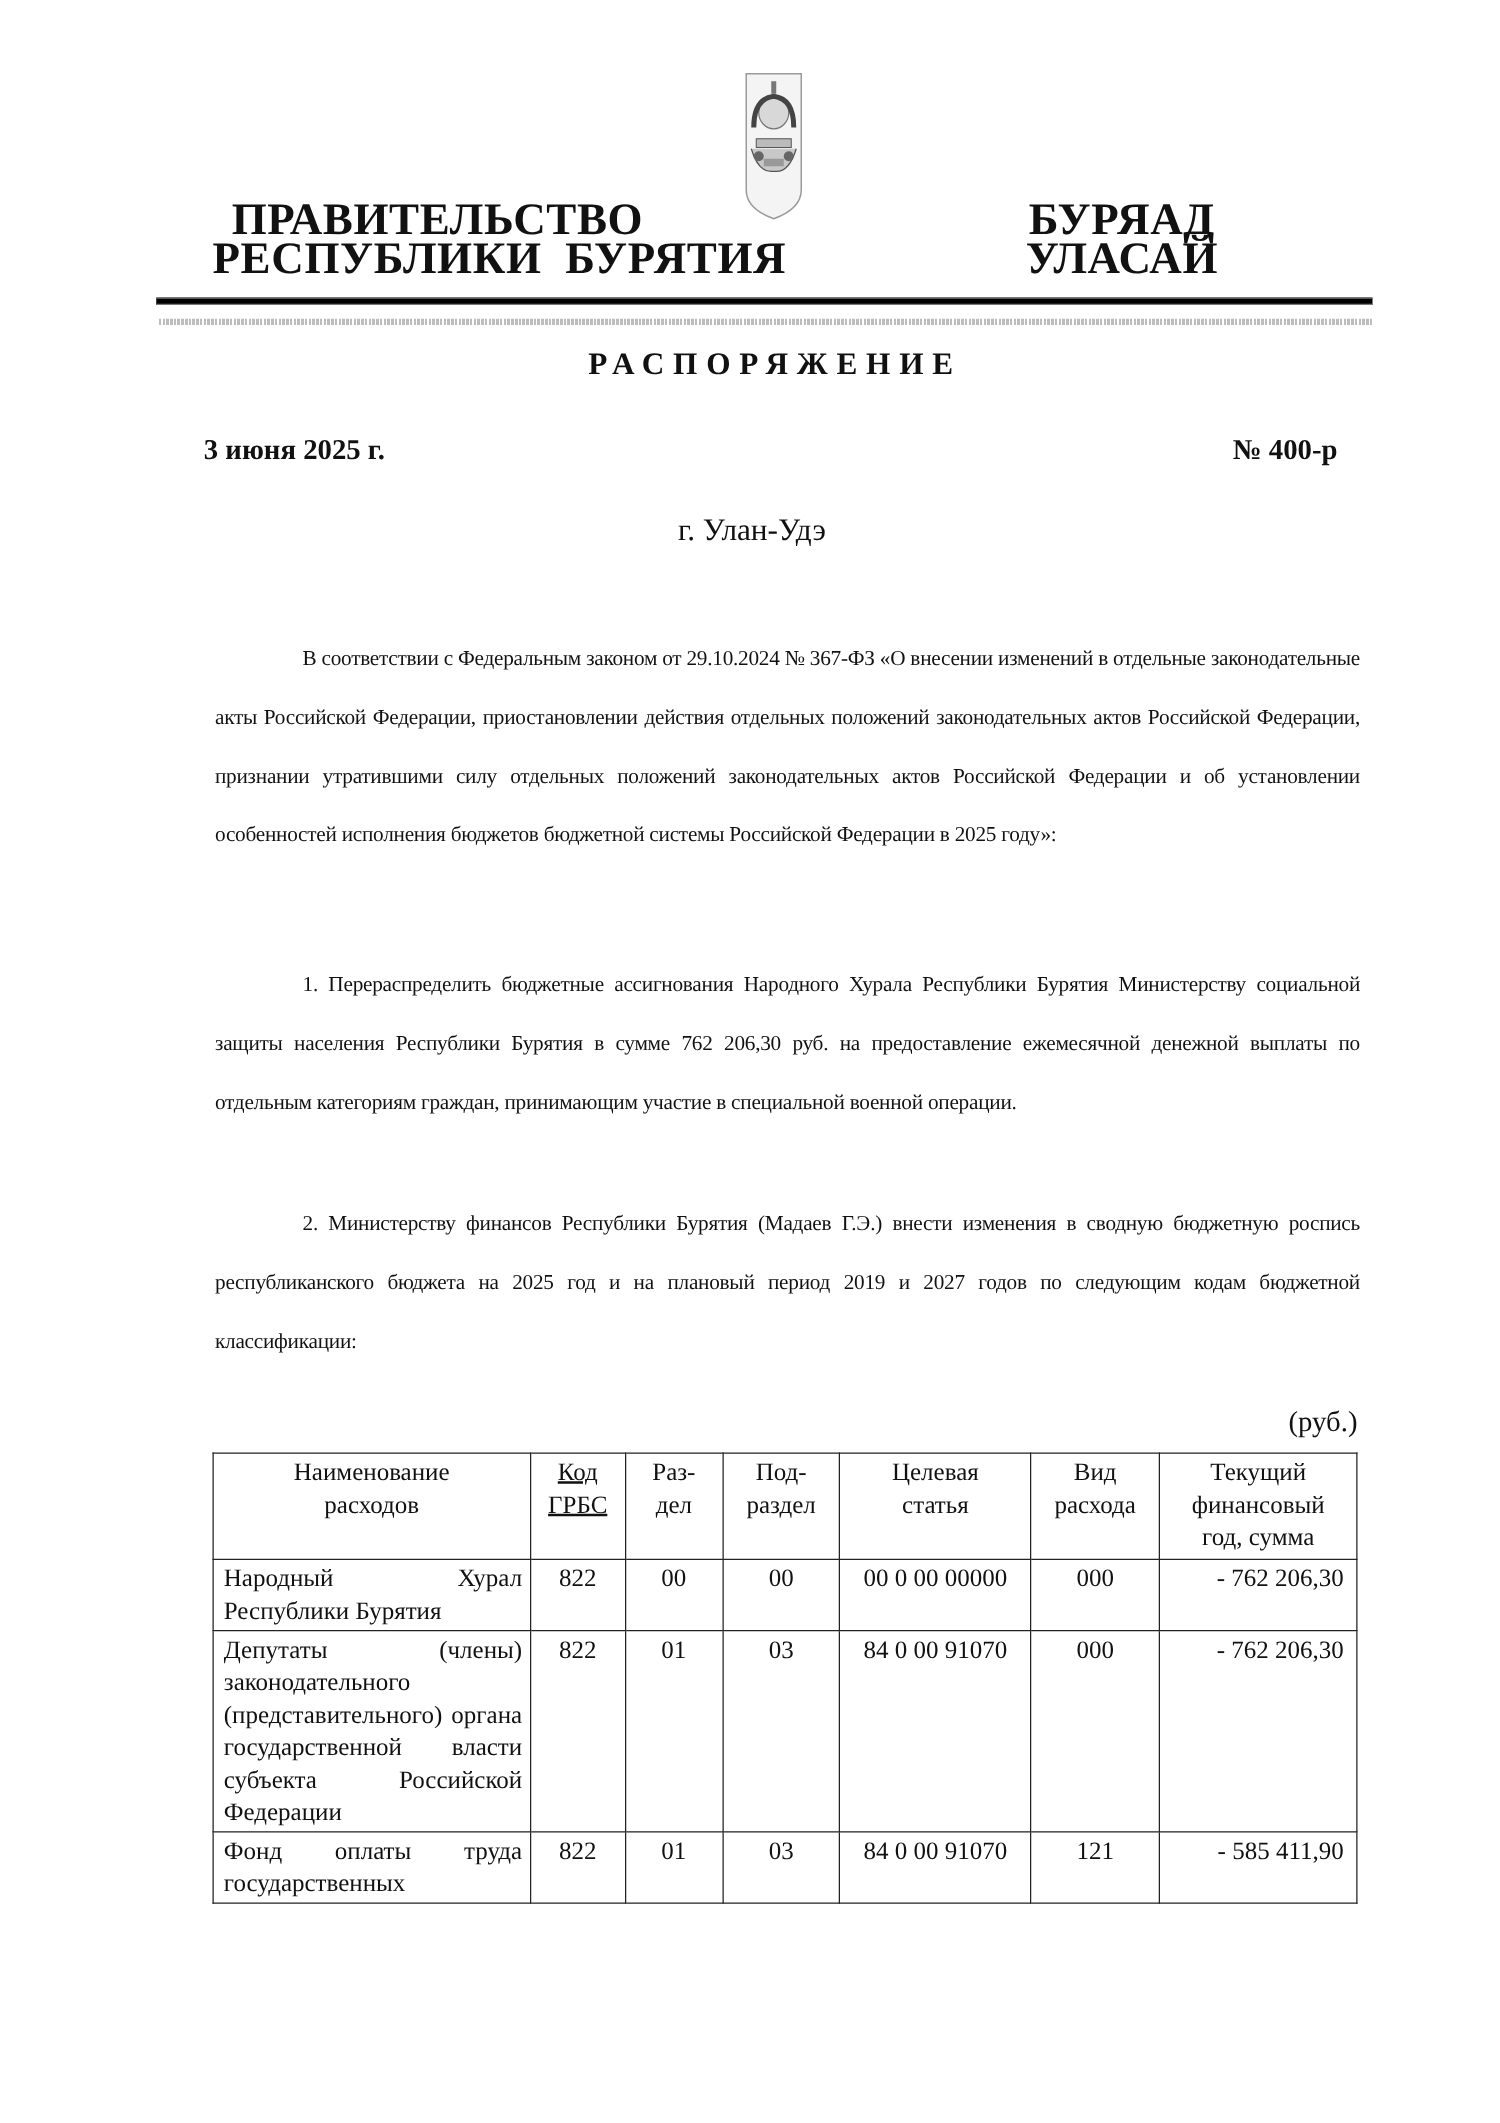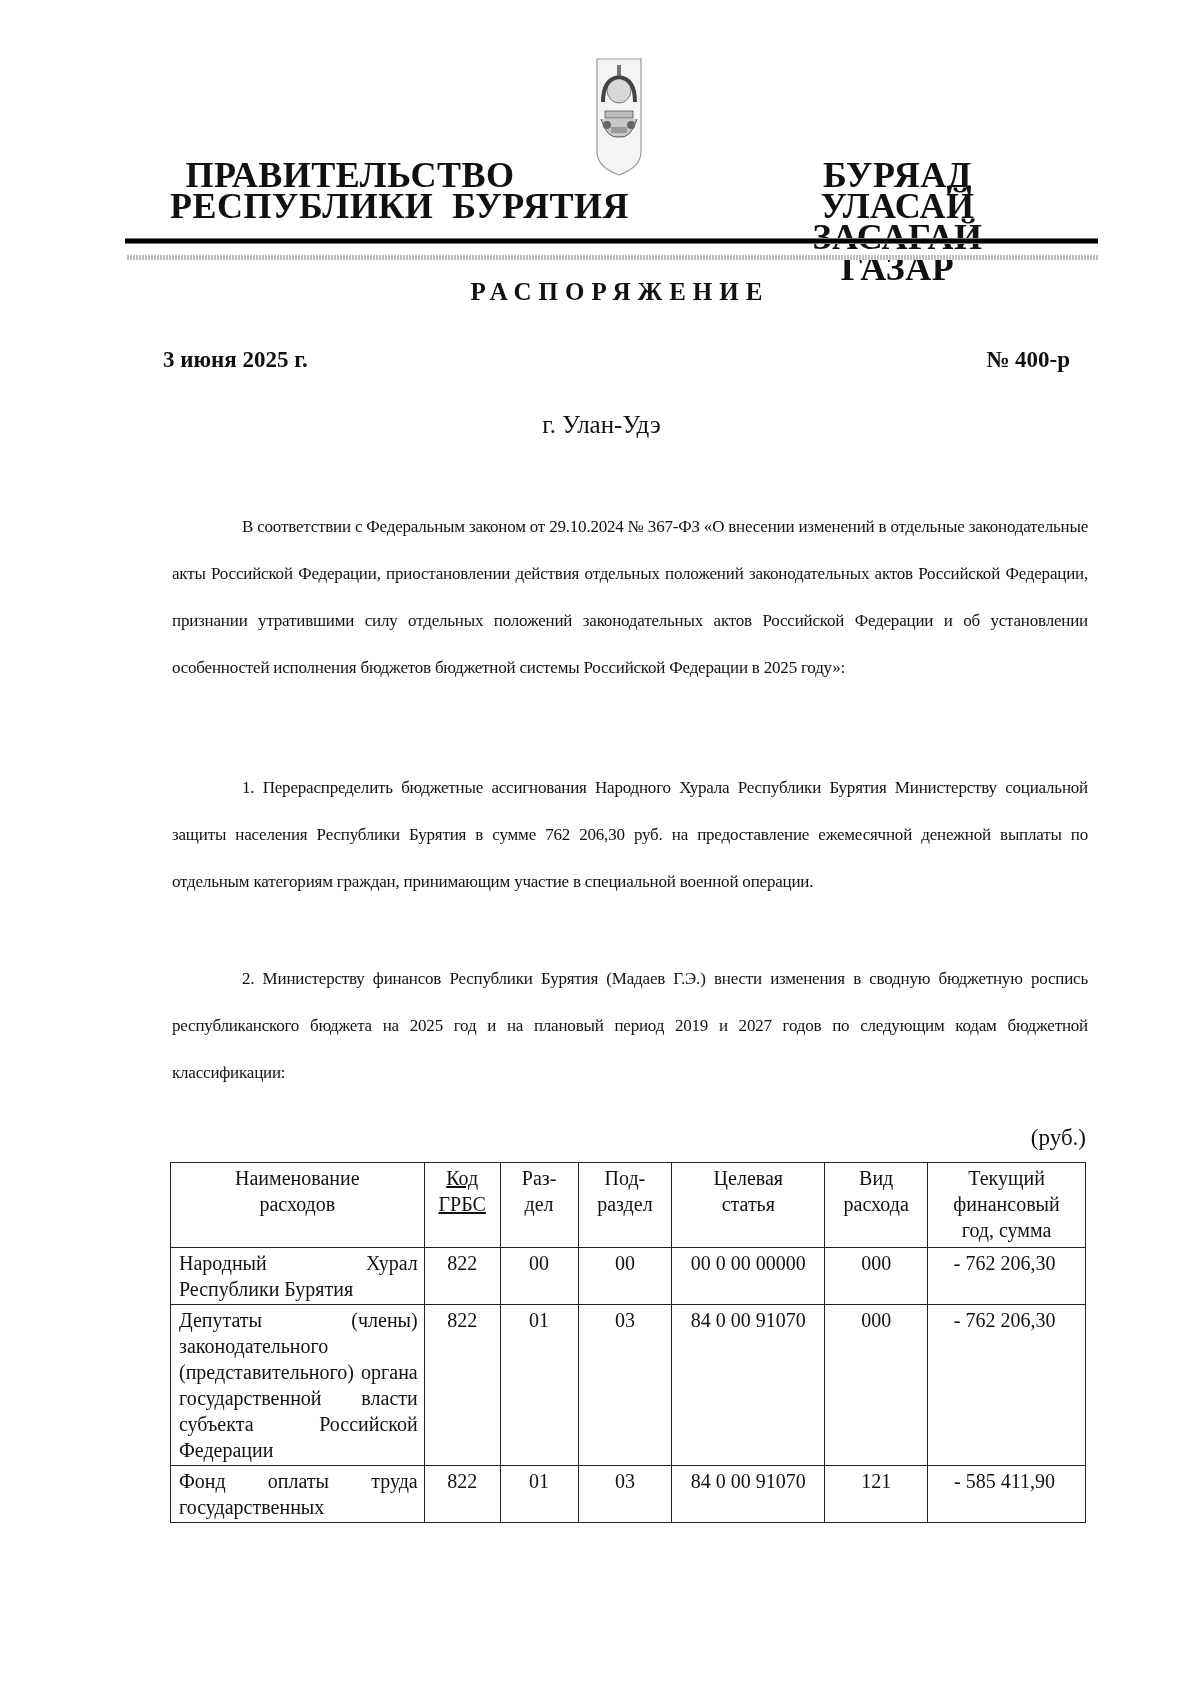--- a/index.html
+++ b/index.html
@@ -38,21 +38,21 @@
   .unit { position: absolute; top: 1125px; right: 114px; font-size: 23px; }
 
   table.budget {
     position: absolute; left: 170px; top: 1162px; width: 916px;
     border-collapse: collapse; font-size: 20px; line-height: 26px;
   }
   table.budget th, table.budget td { border: 1.5px solid #222; vertical-align: top; padding: 0 6px; }
   table.budget th { font-weight: normal; text-align: center; padding-top: 2px; padding-bottom: 4px; }
   table.budget td { text-align: center; padding-top: 2px; padding-bottom: 2px; }
   table.budget td.name { text-align: justify; padding-left: 8px; padding-right: 6px; }
-  table.budget td.amount { padding-right: 10px; }
+  table.budget td.amount { text-align: right; padding-right: 10px; }
   table.budget td.target { padding: 2px 2px; white-space: nowrap; }
   .c-name { width: 254px; } .c-grbs { width: 76px; text-decoration: underline; } .c-razd { width: 78px; }
   .c-podr { width: 94px; } .c-target { width: 153px; } .c-vid { width: 103px; } .c-sum { width: 158px; }
 </style>
 </head>
 <body>
 
 <div class="emblem">
   <svg width="48" height="120" viewBox="0 0 48 120">
     <path d="M2 2 H46 V95 Q46 110 24 118 Q2 110 2 95 Z" fill="#f4f4f4" stroke="#9a9a9a" stroke-width="1.2"></path>
@@ -66,21 +66,20 @@
     <rect x="16" y="70" width="16" height="6" fill="#999"></rect>
   </svg>
 </div>
 
 <div class="lh-left">
   <div>ПРАВИТЕЛЬСТВО</div>
   <div style="white-space:pre">РЕСПУБЛИКИ  БУРЯТИЯ</div>
 </div>
 <div class="lh-right">
   <div>БУРЯАД УЛАСАЙ</div>
-  <div>ЗАСАГАЙ ГАЗАР</div>
 </div>
 
 <div class="rule-thick"></div>
 <div class="rule-dotted"></div>
 
 <div class="doc-type">РАСПОРЯЖЕНИЕ</div>
 <div class="date">3 июня 2025 г.</div>
 <div class="number">№ 400-р</div>
 <div class="city">г. Улан-Удэ</div>
 

